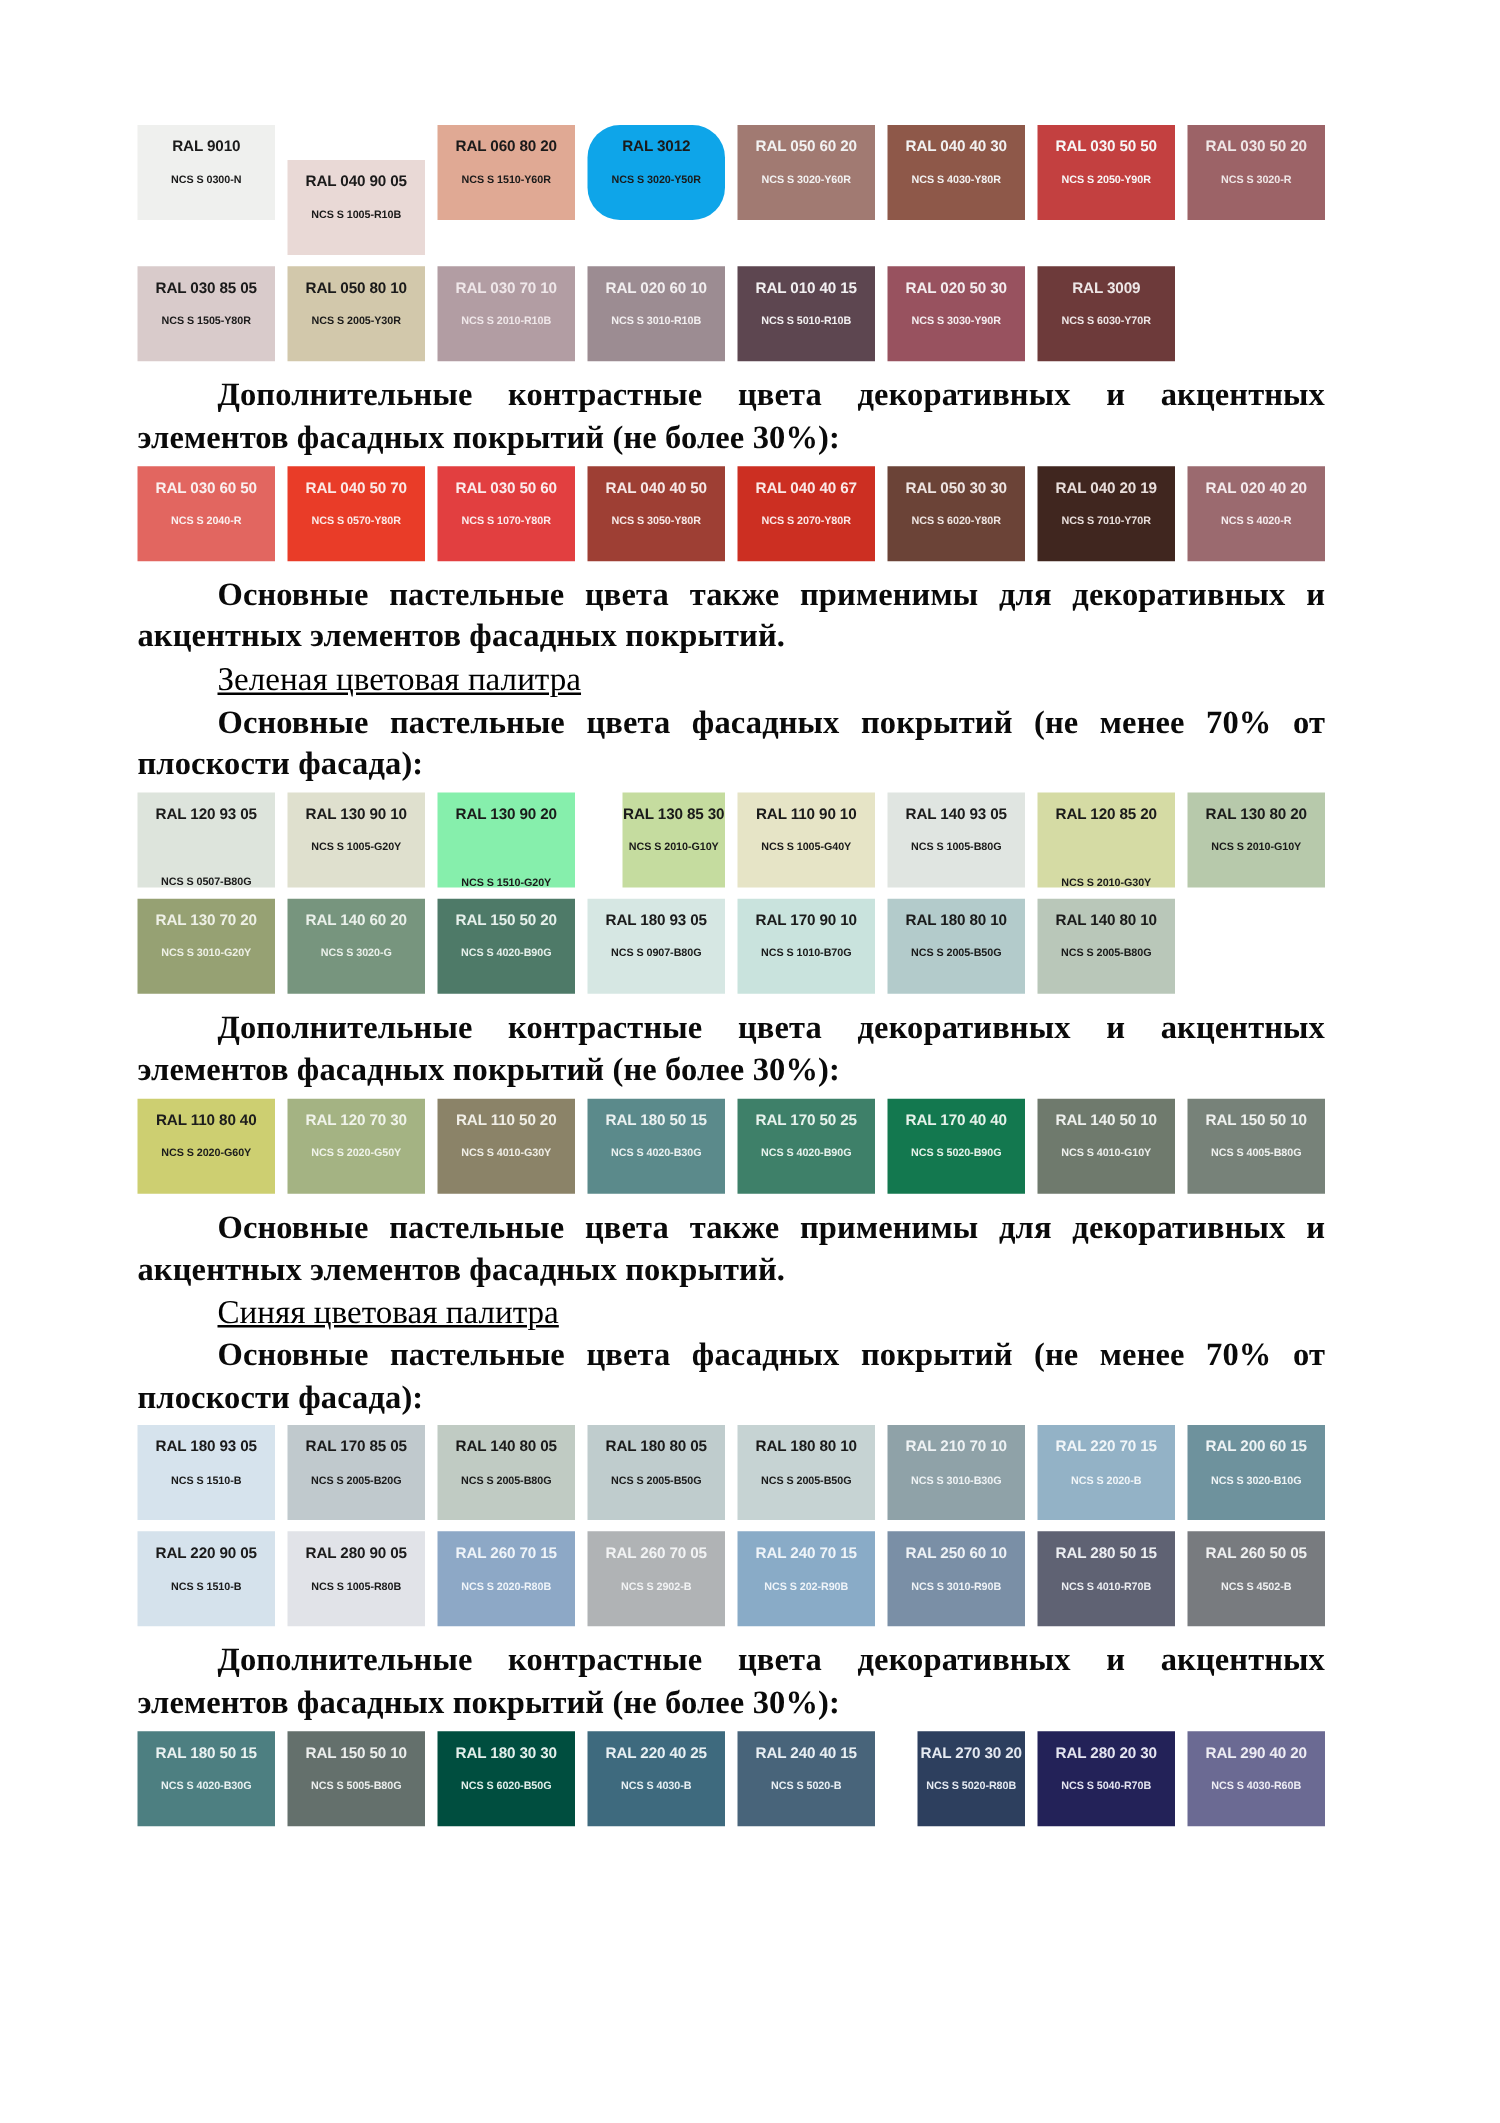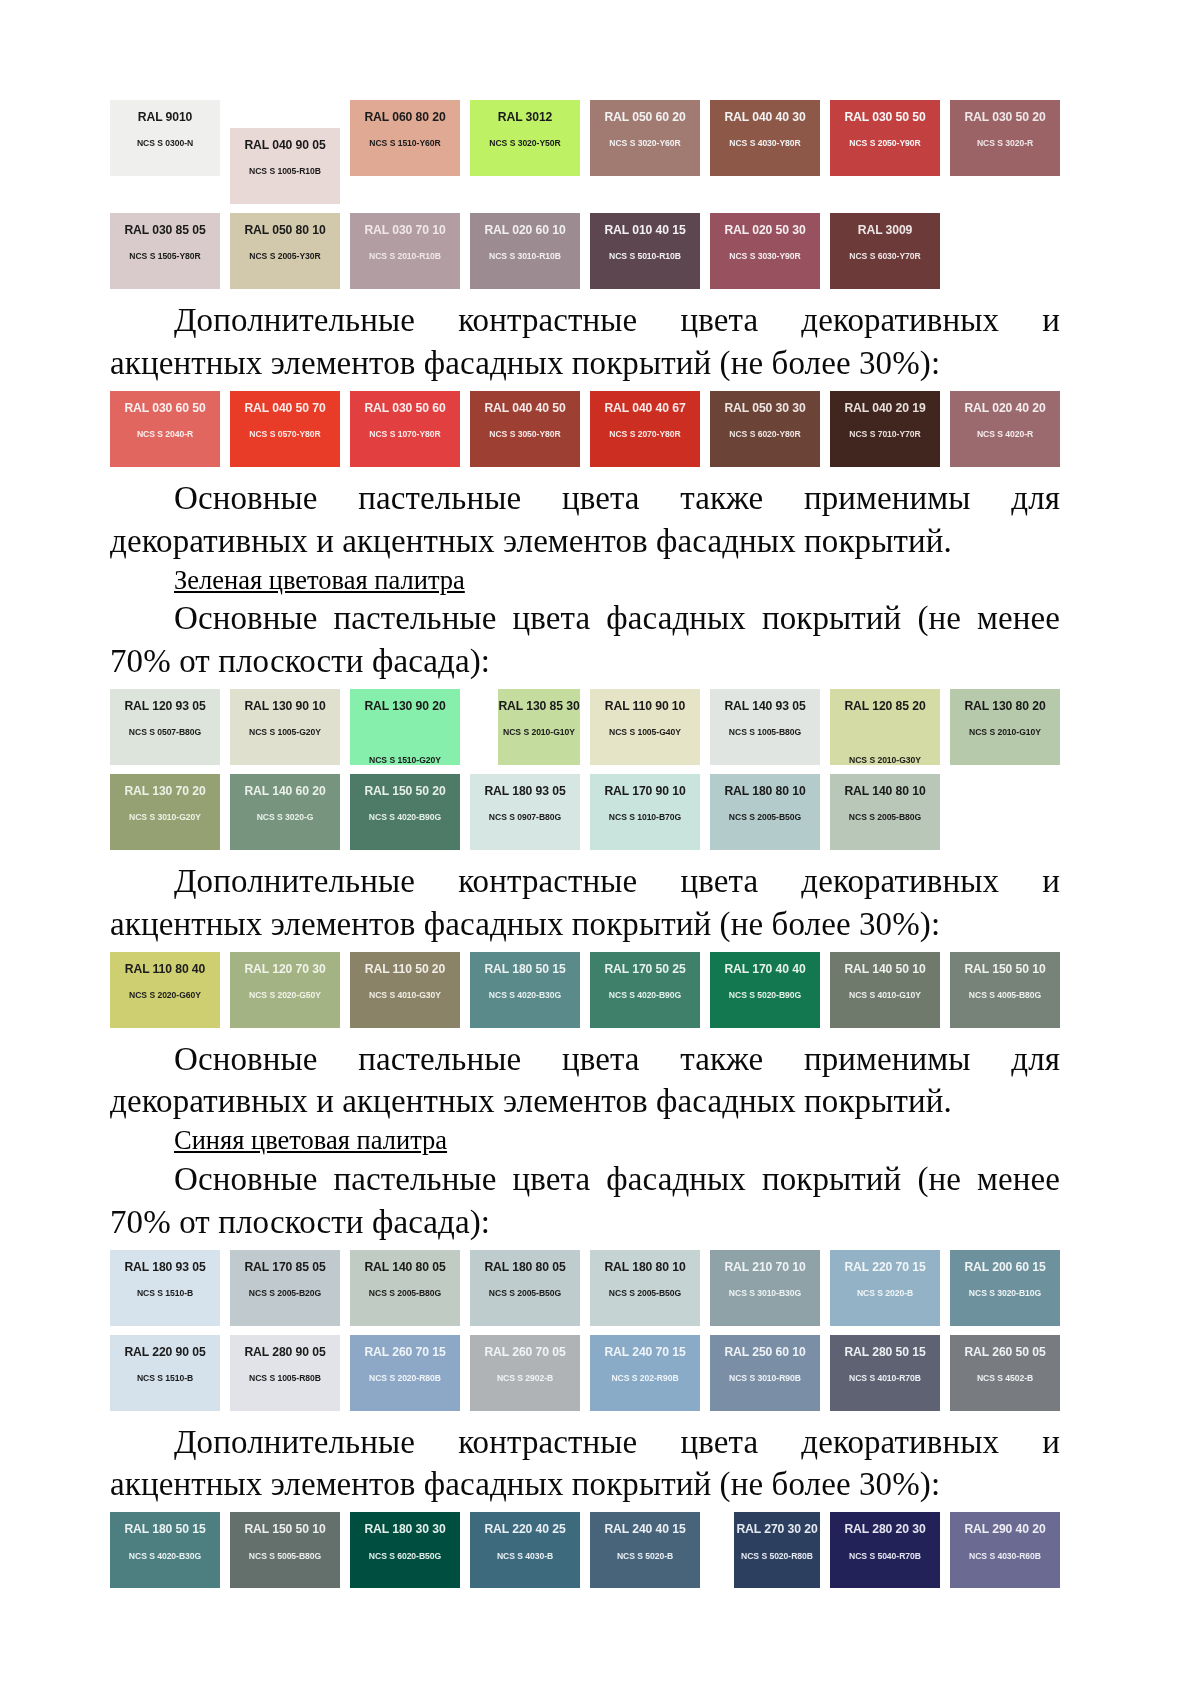--- a/index.html
+++ b/index.html
@@ -18,28 +18,29 @@
   .page {
     position: relative;
     width: 1200px;
     height: 1698px;
     background: #ffffff;
     box-sizing: border-box;
     padding: 100px 150px 0 110px;
   }
   
   .para {
-    font-size: 33px;
+    font-size: 26px;
     line-height: 1.30;
     text-align: justify;
     text-indent: 64px;
     margin: 0;
     color: #0a0a0a;
     letter-spacing: 0.1px;
     width: 950px;
+    font-weight: bold;
   }
   .subhead {
     font-size: 26.5px;
     line-height: 1.30;
     margin: 0;
     text-indent: 64px;
     width: 950px;
   }
   .subhead span.u {
     text-decoration: underline;
@@ -99,21 +100,21 @@
           <div class="ncs">NCS S 0300-N</div>
         </div>
         <div class="swatch tall" style="background: rgb(233, 217, 214); color: rgb(26, 26, 26); margin-top: 28px;">
           <div class="ral">RAL 040 90 05</div>
           <div class="ncs">NCS S 1005-R10B</div>
         </div>
         <div class="swatch tall" style="background: rgb(224, 169, 148); color: rgb(26, 26, 26);">
           <div class="ral">RAL 060 80 20</div>
           <div class="ncs">NCS S 1510-Y60R</div>
         </div>
-        <div class="swatch tall" style="background: #bef264; color: rgb(26, 26, 26);">
+        <div class="swatch tall" style="background: #0ea5e9; color: rgb(26, 26, 26); border-radius: 26px;">
           <div class="ral">RAL 3012</div>
           <div class="ncs">NCS S 3020-Y50R</div>
         </div>
         <div class="swatch tall" style="background: rgb(161, 122, 114); color: rgb(242, 242, 242);">
           <div class="ral">RAL 050 60 20</div>
           <div class="ncs">NCS S 3020-Y60R</div>
         </div>
         <div class="swatch tall" style="background: rgb(142, 88, 73); color: rgb(242, 242, 242);">
           <div class="ral">RAL 040 40 30</div>
           <div class="ncs">NCS S 4030-Y80R</div>
@@ -205,21 +206,21 @@
   <p class="para">Основные пастельные цвета также применимы для декоративных и акцентных элементов фасадных покрытий.</p>
 
   <p class="subhead"><span class="u">Зеленая цветовая палитра</span></p>
 
   <p class="para">Основные пастельные цвета фасадных покрытий (не менее 70% от плоскости фасада):</p>
 
   <div class="spacer-xs"></div>
 
   <div class="grid-wrap">
     <div class="grid tworow" id="grid-green-pastel">
-        <div class="swatch tall" style="background: rgb(221, 228, 220); color: rgb(26, 26, 26);">
+        <div class="swatch tall" style="background: rgb(221, 228, 220); color: rgb(26, 26, 26); gap: 28px;">
           <div class="ral">RAL 120 93 05</div>
           <div class="ncs">NCS S 0507-B80G</div>
         </div>
         <div class="swatch tall" style="background: rgb(223, 224, 206); color: rgb(26, 26, 26);">
           <div class="ral">RAL 130 90 10</div>
           <div class="ncs">NCS S 1005-G20Y</div>
         </div>
         <div class="swatch tall" style="background: #86efac; color: rgb(26, 26, 26); justify-content: space-between;">
           <div class="ral">RAL 130 90 20</div>
           <div class="ncs">NCS S 1510-G20Y</div>

